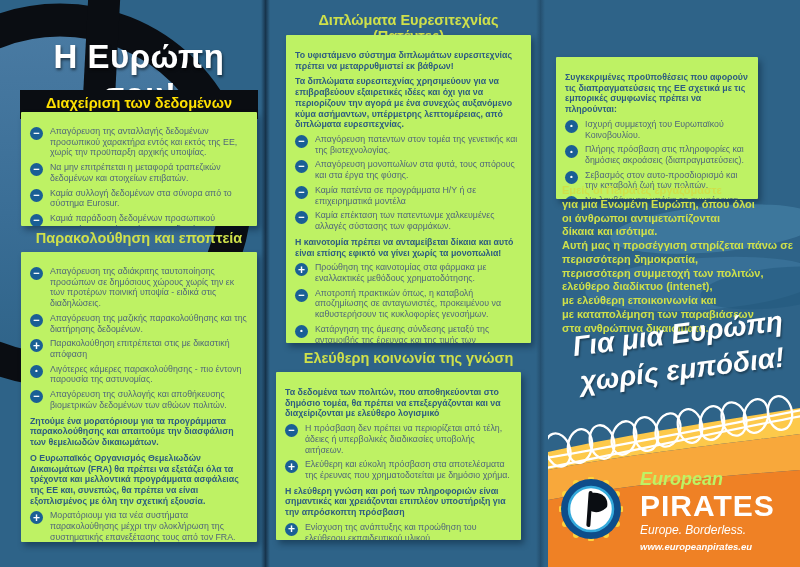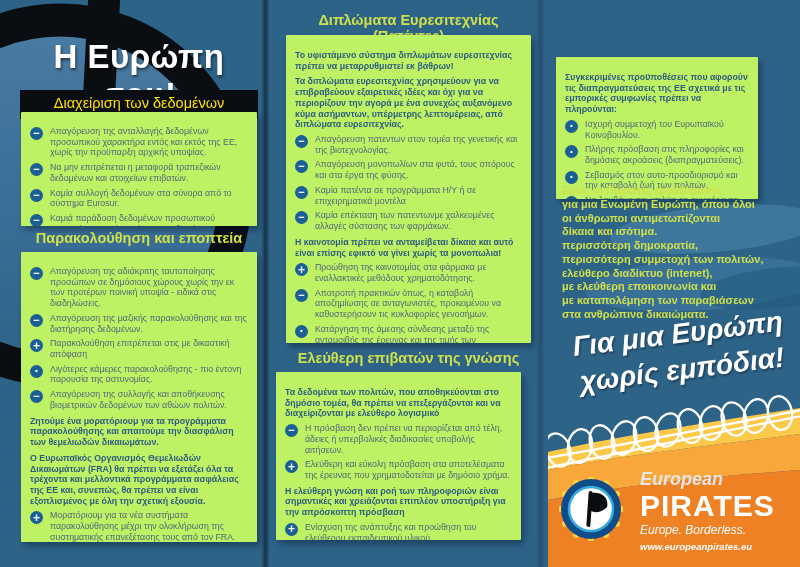--- a/index.html
+++ b/index.html
@@ -7,21 +7,21 @@
         font-family:"Liberation Sans",sans-serif;-webkit-font-smoothing:antialiased;}
   .abs{position:absolute;}
 
   
   .big-logo{position:absolute;left:0;top:0;pointer-events:none;}
   .main-title{left:20px;top:38px;width:238px;text-align:center;color:#fff;
               font-size:33px;font-weight:bold;letter-spacing:.5px;
               text-shadow:1px 2px 3px rgba(0,0,0,.55);}
   .h1bar{left:20px;top:90px;width:238px;height:29px;background:#0a0d12;
          display:flex;align-items:center;justify-content:center;}
-  .h1bar span{color:#ffe000;font-size:14.5px;font-weight:normal;
+  .h1bar span{color:#ffe000;font-size:14.5px;font-weight:bold;
               border-bottom:2px solid #ffe000;padding-bottom:1px;}
   .sec-head{color:#cfe04a;font-size:14.5px;font-weight:bold;text-align:center;}
   .whitebox{background:#bef264;box-sizing:border-box;padding:10px 9px;overflow:hidden;
             box-shadow:3px 4px 6px rgba(3,20,38,.4);border-radius:1px;}
   .lbox1{left:21px;top:112px;width:236px;height:114px;}
   .lh2{left:20px;top:230px;width:238px;}
   .lbox2{left:21px;top:252px;width:236px;height:290px;}
 
   
   .mh1{left:286px;top:12px;width:245px;}
@@ -50,21 +50,21 @@
   .bicon.ic-dot{font-size:8px;}
   .rowtext{flex:1;}
 
   
   .fold{top:0;height:567px;width:9px;}
   .fold1{left:261px;background:linear-gradient(to right,rgba(0,0,0,0),rgba(4,14,28,.55),rgba(0,0,0,0));}
   .fold2{left:536px;background:linear-gradient(to right,rgba(0,0,0,0),rgba(4,14,28,.22),rgba(0,0,0,0));}
 
   
   .brand{left:640px;top:469px;color:#fff;}
-  .brand-top{color:#e5e5e5;font-size:18px;font-weight:bold;font-style:italic;}
+  .brand-top{color:#bef264;font-size:18px;font-weight:bold;font-style:italic;}
   .brand-main{font-size:30px;font-weight:bold;letter-spacing:1px;line-height:1.0;margin-top:1px;}
   .brand-tag{font-size:12px;font-style:italic;margin-top:2px;}
   .brand-url{font-size:9.5px;font-style:italic;font-weight:bold;margin-top:4px;}
 </style>
 </head>
 <body>
 
 <div class="page">
 
   <svg class="big-logo" width="300" height="430" viewBox="0 0 300 430">
@@ -180,21 +180,21 @@
           <span class="bicon ic-minus">−</span>
           <span class="rowtext">Αποτροπή πρακτικών όπως, η καταβολή αποζημίωσης σε ανταγωνιστές, προκειμένου να καθυστερήσουν τις κυκλοφορίες γενοσήμων.</span>
         </div>
         <div class="row">
           <span class="bicon ic-dot">•</span>
           <span class="rowtext">Κατάργηση της άμεσης σύνδεσης μεταξύ της ανταμοιβής της έρευνας και της τιμής των φαρμάκων, για να εξασφαλίστει και να γίνει προσιτή η φαρμακευτική περίθαλψη προς και από όλους.</span>
         </div>
       </div>
   </div>
 
-  <div class="abs sec-head mh2">Ελεύθερη επιβατών της γνώσης</div>
+  <div class="abs sec-head mh2">Ελεύθερη κοινωνία της γνώση</div>
 
   <div class="abs whitebox mbox2">
     <div class="boldp">Τα δεδομένα των πολιτών, που αποθηκεύονται στο δημόσιο τομέα, θα πρέπει να επεξεργάζονται και να διαχείριζονται με ελεύθερο λογισμικό</div>
     <div>
 
     <div class="row">
           <span class="bicon ic-minus">−</span>
           <span class="rowtext">Η πρόσβαση δεν πρέπει να περιορίζεται από τέλη, άδειες ή υπερβολικές διαδικασίες υποβολής αιτήσεων.</span>
         </div>
         <div class="row">
@@ -239,20 +239,21 @@
   <div class="ribbon" style="left:610px;top:206px;width:210px;height:46px;background:#4a89ad;opacity:.55;transform:rotate(-5deg);"></div>
   <div class="ribbon" style="left:585px;top:258px;width:235px;height:52px;background:#417ea5;opacity:.5;transform:rotate(-4deg);"></div>
   <div class="ribbon" style="left:700px;top:268px;width:150px;height:40px;background:#235a7e;opacity:.55;transform:rotate(-6deg);"></div>
 
   <div class="abs manifesto">
 
   <div>Εμείς οι Πειρατές εργαζόμαστε</div>
       <div>για μια Ενωμένη Ευρώπη, όπου όλοι</div>
       <div>οι άνθρωποι αντιμετωπίζονται</div>
       <div>δίκαια και ισότιμα.</div>
+      <div>Αυτή μας η προσέγγιση στηρίζεται πάνω σε</div>
       <div>περισσότερη δημοκρατία,</div>
       <div>περισσότερη συμμετοχή των πολιτών,</div>
       <div>ελεύθερο διαδίκτυο (intenet),</div>
       <div>με ελεύθερη εποικοινωνία και</div>
       <div>με καταπολέμηση των παραβιάσεων</div>
       <div>στα ανθρώπινα δικαιώματα.</div>
     </div>
 
   <div class="abs slogan">
     <div>Για μια Ευρώπη</div>

